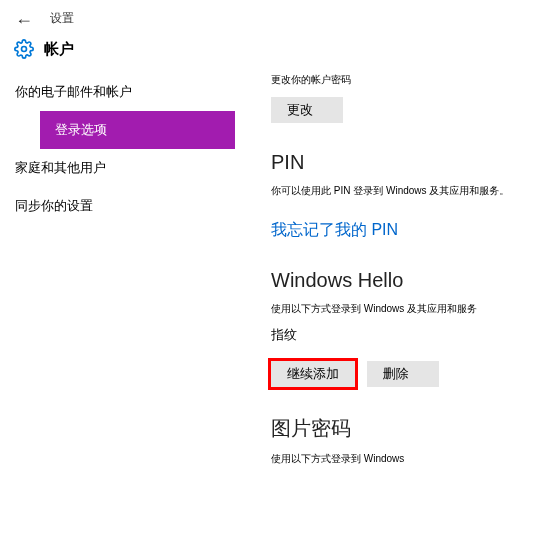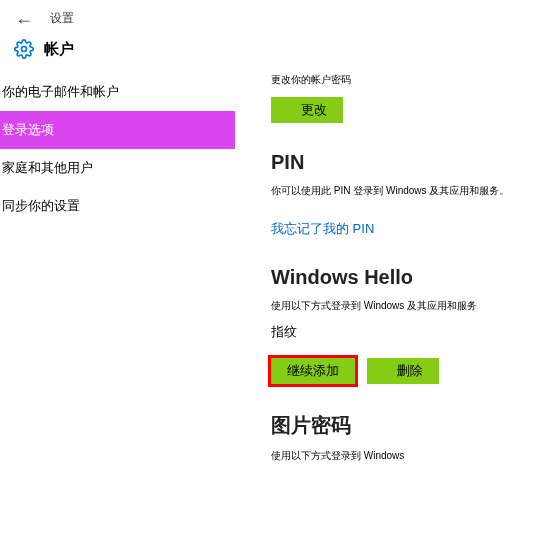--- a/index.html
+++ b/index.html
@@ -49,69 +49,70 @@
   }
   .container {
     display: flex;
     height: calc(547px - 70px);
   }
   .sidebar {
     width: 235px;
     flex-shrink: 0;
   }
   .sidebar-item {
-    padding: 10px 2px;
+    padding: 10px 15px;
     font-size: 13px;
     cursor: pointer;
     color: #000;
   }
   .sidebar-item.selected {
-    background: #d946ef;
+    background: #a21caf;
     color: #fff;
+    margin-left: 40px;
   }
   .content {
     flex: 1;
     padding: 0 0 0 36px;
     overflow: hidden;
   }
   .section-text {
     font-size: 10px;
     margin-bottom: 10px;
     color: #000;
   }
   .btn {
     display: inline-block;
     min-width: 72px;
     padding: 4px 16px;
-    background: #84cc16;
+    background: #e5e5e5;
     border: none;
     font-size: 13px;
-    text-align: right;
+    text-align: left;
     cursor: pointer;
     color: #000;
     margin-right: 8px;
     font-family: inherit;
   }
   .btn-highlight {
     box-shadow: 0 0 0 3px #ff0000;
   }
   .section-heading {
     font-size: 20px;
-    font-weight: 700;
+    font-weight: 400;
     margin-bottom: 10px;
     color: #222;
   }
   .subheading {
     font-size: 13px;
     margin-bottom: 17px;
     margin-top: 10px;
   }
   .link {
     color: #0066cc;
-    font-size: 13px;
+    font-size: 16px;
     cursor: pointer;
     display: inline-block;
     margin-top: 12px;
   }
   .block { margin-bottom: 28px; }
   .btn-row { margin-top: 4px; }
 </style>
 </head>
 <body>
 

